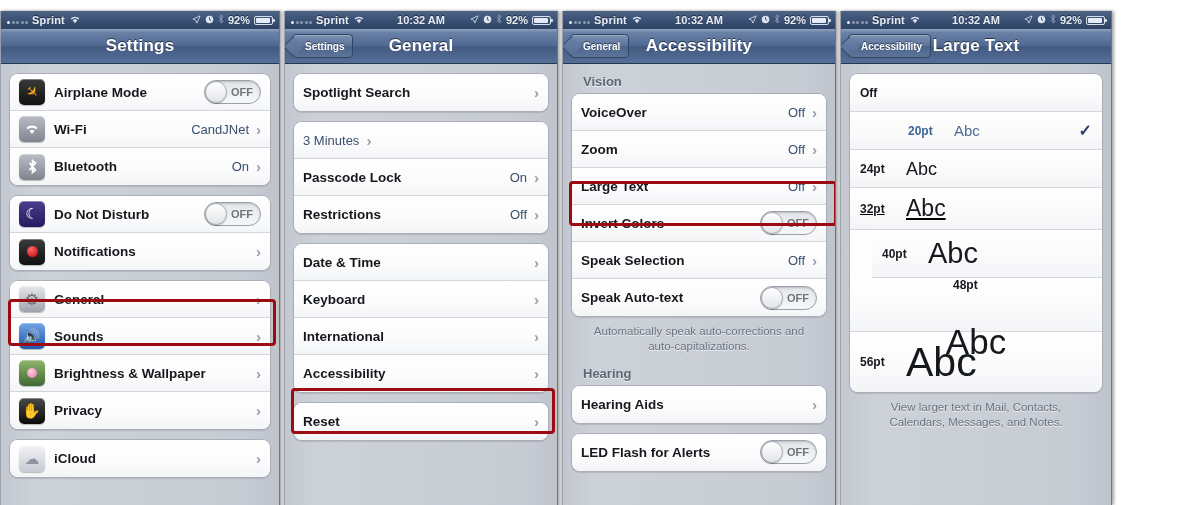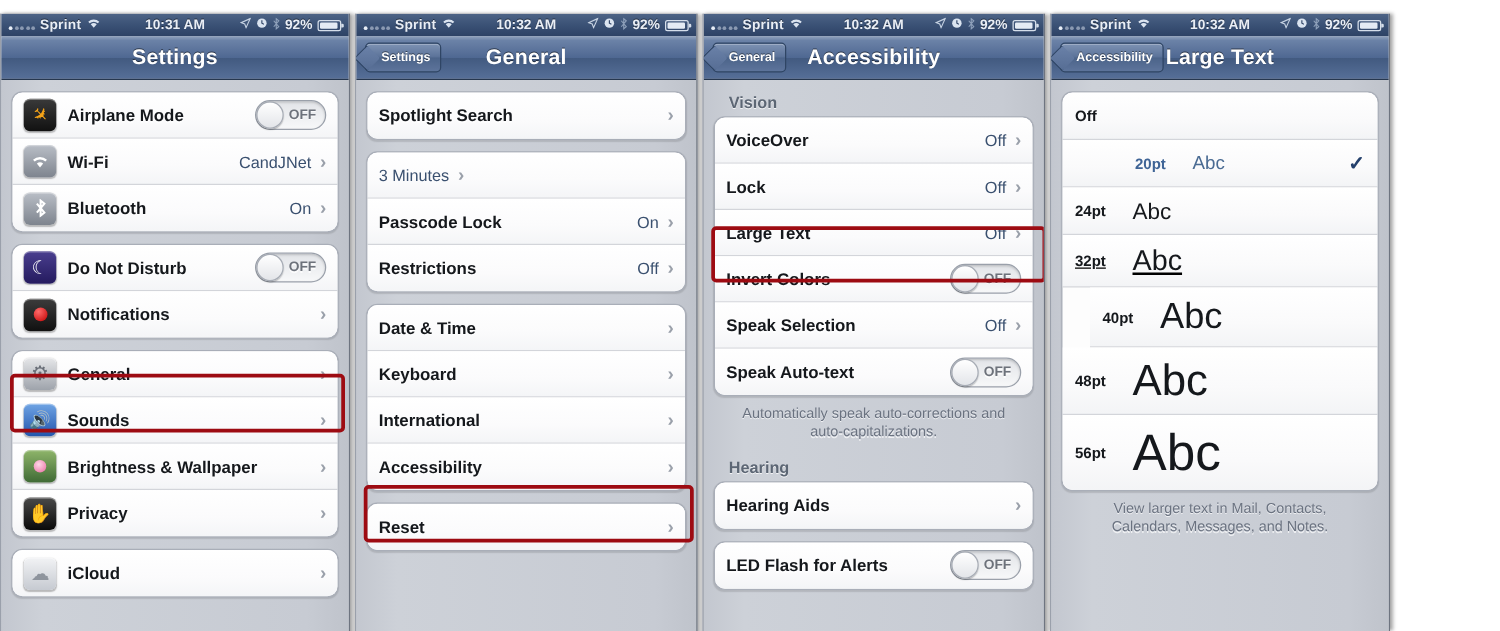--- a/index.html
+++ b/index.html
@@ -246,21 +246,20 @@
             <i></i>
           </span>
         <span class="sb-carrier">Sprint</span>
         <span class="sb-icon">
           <svg width="12" height="9" viewBox="0 0 12 9">
               <path d="M6 8.2 L3.6 5.3 A3.8 3.8 0 0 1 8.4 5.3 Z" fill="#dbe4f0"></path>
               <path d="M1.6 3.4 A6.4 6.4 0 0 1 10.4 3.4 L9.3 4.6 A4.9 4.9 0 0 0 2.7 4.6 Z" fill="#dbe4f0"></path>
             </svg>
         </span>
       </div>
-      <div class="sb-center">10:31 AM</div>
       <div class="sb-right">
         <span class="sb-icon">
           <svg width="9" height="9" viewBox="0 0 10 10">
               <path d="M9 1 L1 4.6 L4.2 5.8 L5.4 9 Z" fill="none" stroke="#c6d2e2" stroke-width="1"></path>
             </svg>
         </span>
         <span class="sb-icon">
           <svg width="9" height="9" viewBox="0 0 10 10">
               <circle cx="5" cy="5" r="4.2" fill="#dbe4f0"></circle>
               <path d="M5 2.4 V5 L6.8 6" stroke="#2d4265" stroke-width="1" fill="none"></path>
@@ -536,21 +535,21 @@
 
     <div class="content">
       <div class="grouphdr">Vision</div>
       <div class="group" style="margin-top:0;">
         <div class="row">
           <span class="label">VoiceOver</span>
           <span class="value">Off</span>
           <span class="chev">›</span>
         </div>
         <div class="row">
-          <span class="label">Lock</span>
+          <span class="label">Zoom</span>
           <span class="value">Off</span>
           <span class="chev">›</span>
         </div>
         <div class="row">
           <span class="label">Large Text</span>
           <span class="value">Off</span>
           <span class="chev">›</span>
         </div>
         <div class="row">
           <span class="label">Invert Colors</span>
@@ -661,21 +660,21 @@
           <span class="lt-sample" style="font-size:18px;">Abc</span>
         </div>
         <div class="lt-row" style="height:42px;text-decoration:underline;">
           <span class="lt-pt">32pt</span>
           <span class="lt-sample" style="font-size:23px;">Abc</span>
         </div>
         <div class="lt-row" style="height:48px;margin-left:22px;">
           <span class="lt-pt">40pt</span>
           <span class="lt-sample" style="font-size:29px;">Abc</span>
         </div>
-        <div class="lt-row" style="height:54px;">
+        <div class="lt-row" style="height:54px;flex-direction:column;">
           <span class="lt-pt">48pt</span>
           <span class="lt-sample" style="font-size:35px;">Abc</span>
         </div>
         <div class="lt-row" style="height:60px;">
           <span class="lt-pt">56pt</span>
           <span class="lt-sample" style="font-size:41px;">Abc</span>
         </div>
       </div>
       <div class="groupftr">View larger text in Mail, Contacts, Calendars, Messages, and Notes.</div>
     </div>

